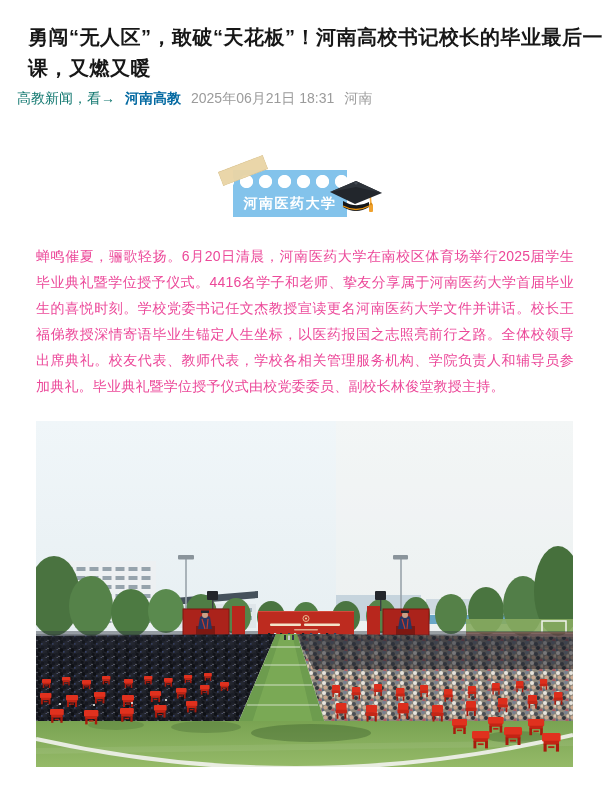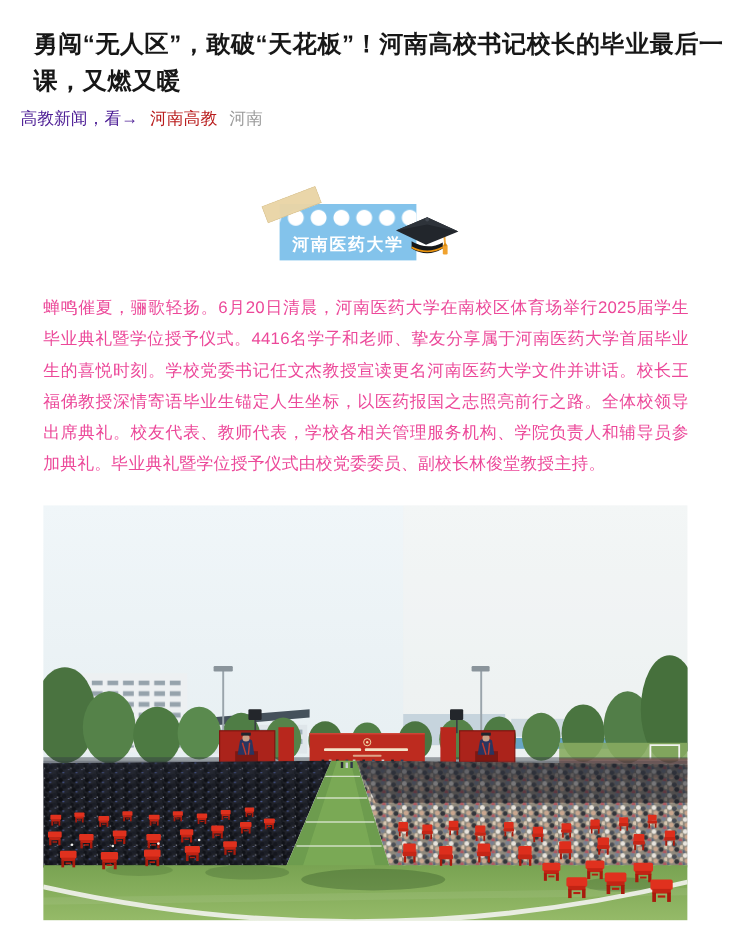--- a/index.html
+++ b/index.html
@@ -3,22 +3,22 @@
 <meta charset="utf-8">
 <style>
   html,body{margin:0;padding:0;background:#fff;}
   body{width:611px;height:786px;position:relative;overflow:hidden;
        font-family:"Liberation Sans",sans-serif;}
   .title{position:absolute;left:16px;top:22px;width:582px;
          font-size:20px;line-height:31px;font-weight:bold;color:#171717;
          letter-spacing:.5px;margin-left:12px;}
   .meta{position:absolute;left:17px;top:90px;display:flex;align-items:center;
         gap:10px;font-size:14px;color:#9b9b9b;white-space:nowrap;}
-  .meta .topic{color:#4c1d95;cursor:pointer;}
-  .meta .account{color:#b91c1c;font-weight:400;cursor:pointer;}
+  .meta .topic{color:#0f766e;cursor:pointer;}
+  .meta .account{color:#0369a1;font-weight:700;cursor:pointer;}
   
   .banner{position:absolute;left:217px;top:160px;width:178px;height:62px;}
   .note{position:absolute;left:16px;top:10px;width:114px;height:47px;
         background:#83c3eb;}
   .note::before{content:"";position:absolute;left:0;right:0;top:4px;height:15px;
         background-image:radial-gradient(circle at 9.5px 7.5px,#fff 6.2px,rgba(255,255,255,0) 7px);
         background-size:19px 15px;background-repeat:repeat-x;background-position:4px 0;}
   .note-label{position:absolute;left:0;right:6px;top:25px;text-align:center;
         color:#fff;font-weight:bold;font-size:14px;letter-spacing:1.5px;}
   .tape{position:absolute;left:2px;top:3px;width:48px;height:15px;
@@ -35,20 +35,21 @@
   .photo svg{display:block;}
 </style>
 </head>
 <body>
 
 <div class="title">勇闯“无人区”，敢破“天花板”！河南高校书记校长的毕业最后一课，又燃又暖</div>
 
 <div class="meta">
   <span class="topic">高教新闻，看→</span>
   <span class="account">河南高教</span>
+  <span class="date">2025年06月21日 18:31</span>
   <span class="loc">河南</span>
 </div>
 
 <div class="banner">
   <div class="note"></div>
   <div class="tape"></div>
   <div class="note-label" style="position:absolute;left:16px;width:114px;top:35px;">河南医药大学</div>
   <div class="cap">
     <svg width="58" height="38" viewBox="0 0 58 38">
       <path d="M29,6 L43,15 L44,27" stroke="#f2a93b" stroke-width="1.6" fill="none"></path>

